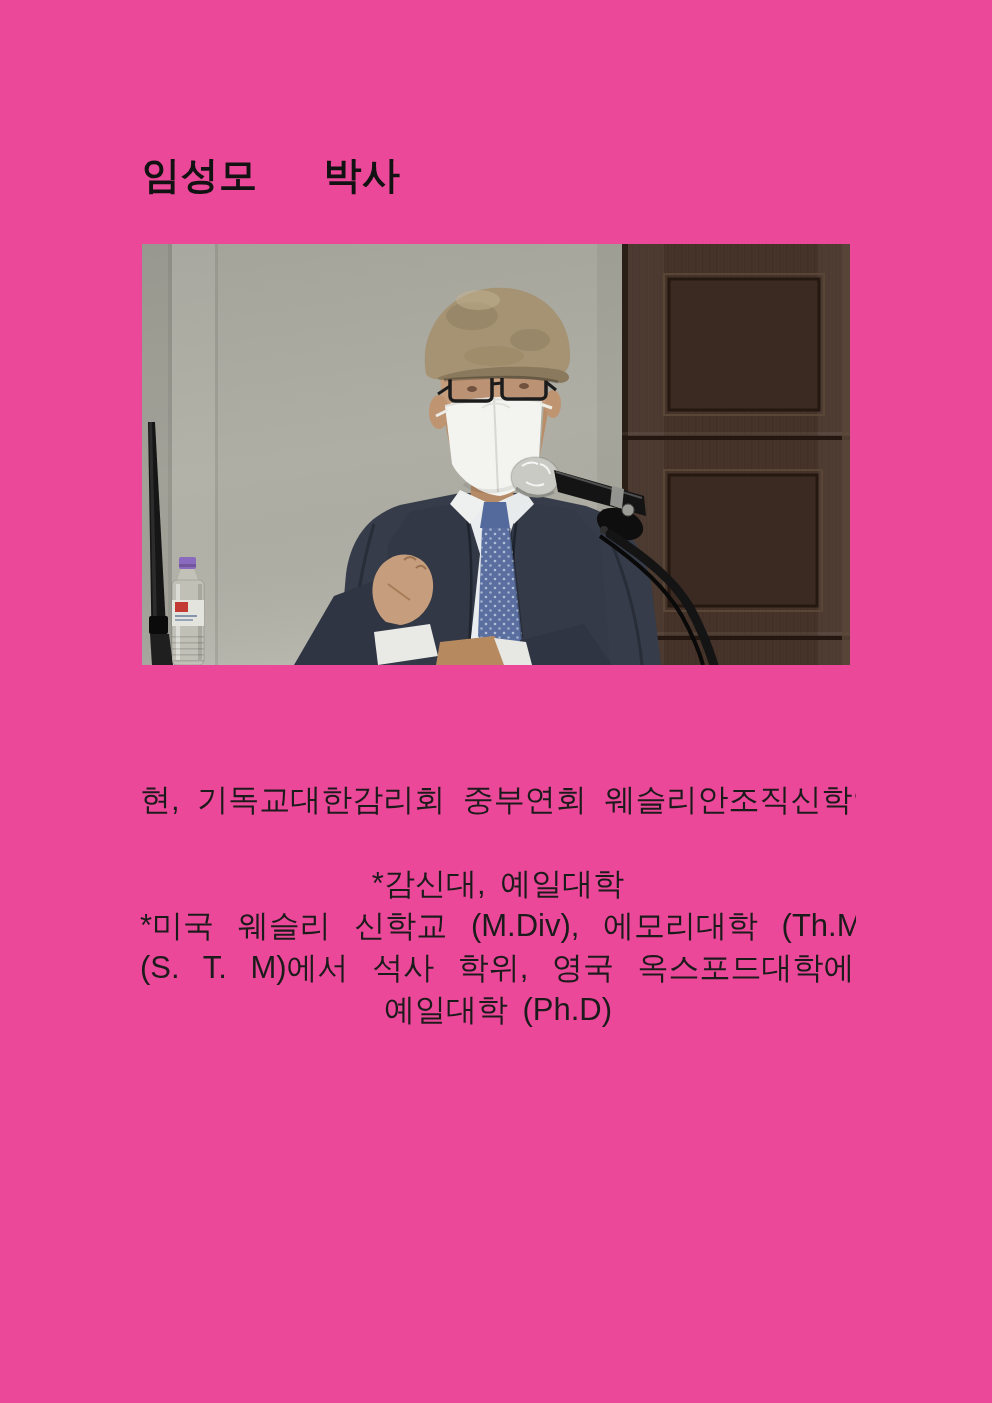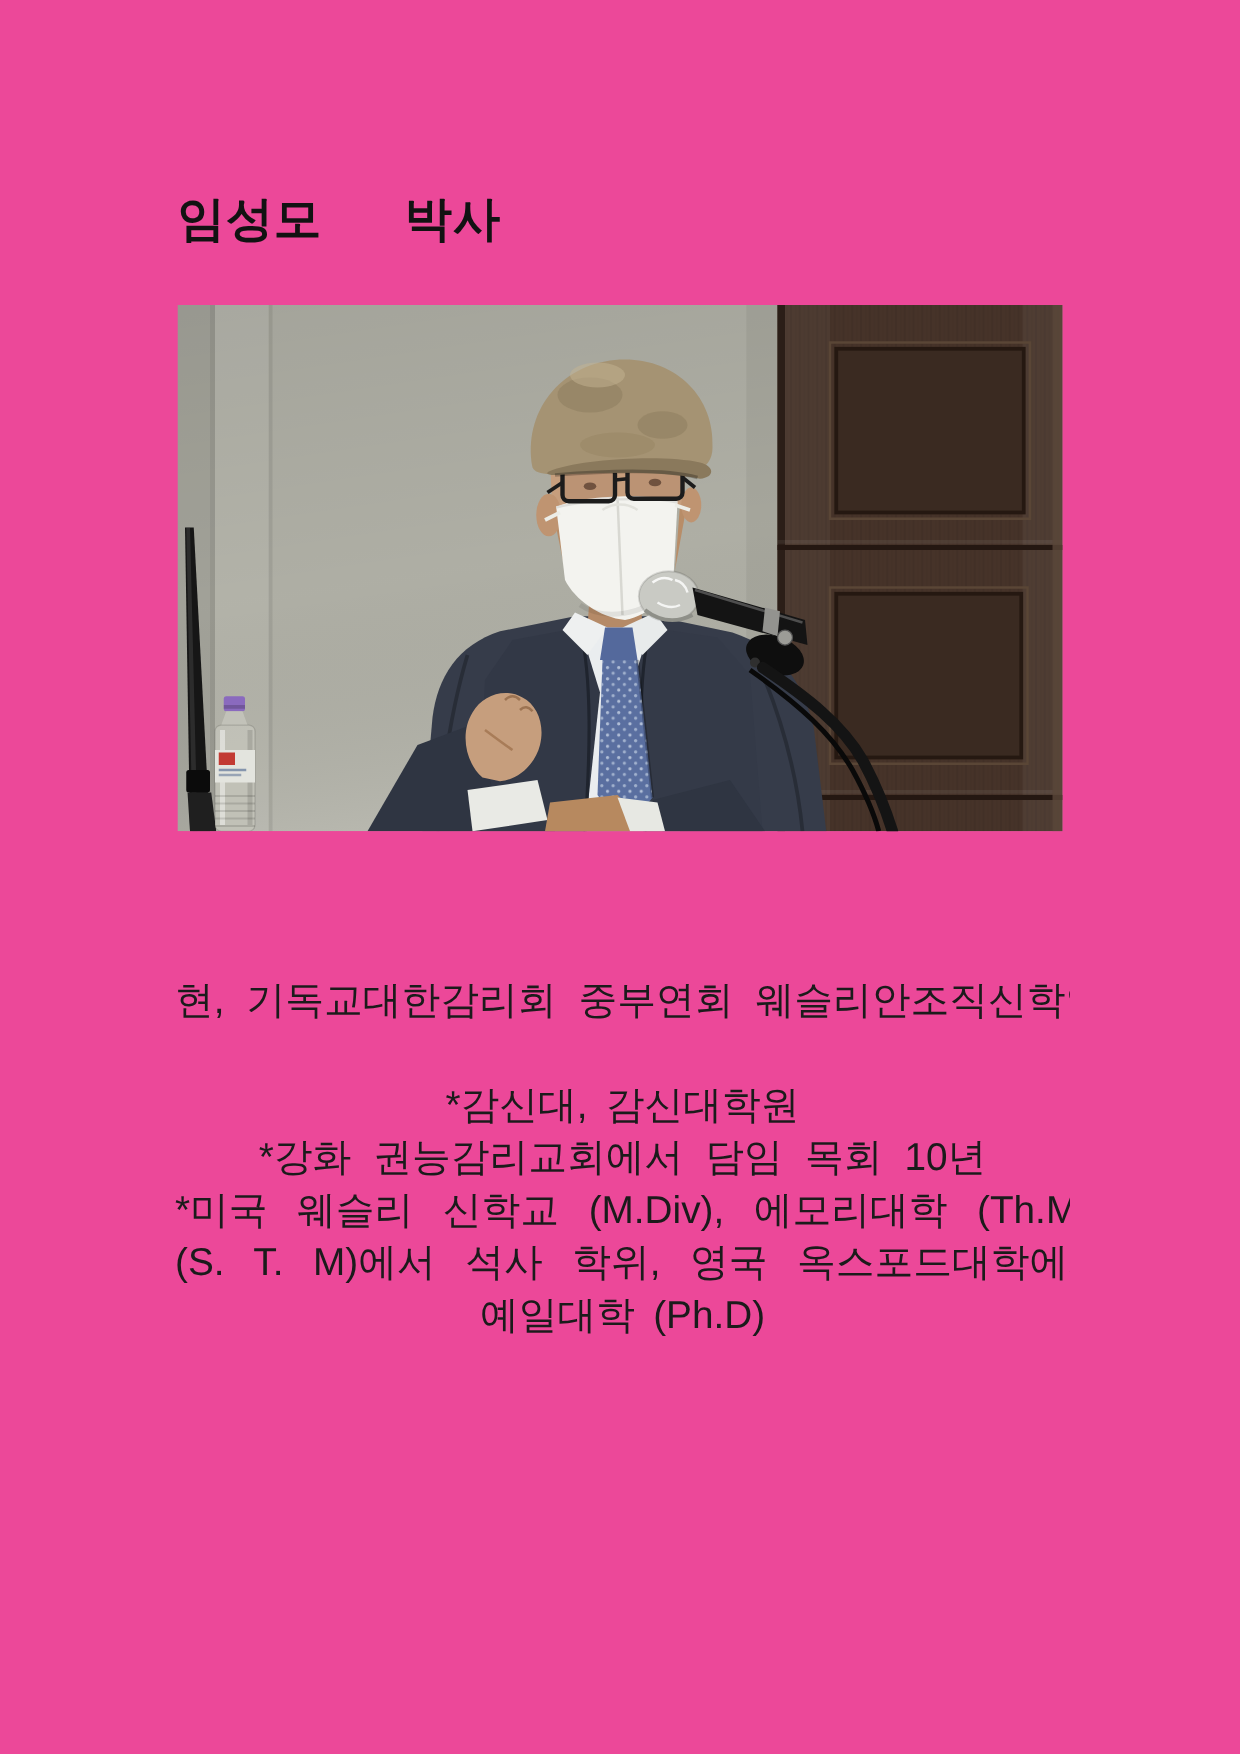--- a/index.html
+++ b/index.html
@@ -201,20 +201,19 @@
         <circle cx="462" cy="286" r="4" fill="#2f2f2f"></circle>
         <path d="M468 290 C504 314 532 336 548 364 C560 386 566 402 572 421" stroke="#141414" stroke-width="9" fill="none" stroke-linecap="round"></path>
         <path d="M458 292 C498 320 524 344 540 372 C551 392 557 406 561 421" stroke="#090909" stroke-width="4" fill="none"></path>
       </g>
     </svg>
   </figure>
 
   <div class="bio">
     <p class="line sp-wide">현, 기독교대한감리회 중부연회 웨슬리안조직신학연구소 소장</p>
     <p class="line spacer"></p>
-    <p class="line">*감신대, 감신대학원</p>
-    <p class="line sp-wide">*강화 권능감리교회에서 담임 목회 10년</p>
+    <p class="line">*감신대, 예일대학</p>
     <p class="line sp-wide2">*미국 웨슬리 신학교 (M.Div), 에모리대학 (Th.M), 예일대학</p>
     <p class="line sp-wide2">(S. T. M)에서 석사 학위, 영국 옥스포드대학에서 구원론으로</p>
     <p class="line">예일대학 (Ph.D)</p>
   </div>
 
 </div>
 
 </body></html>

